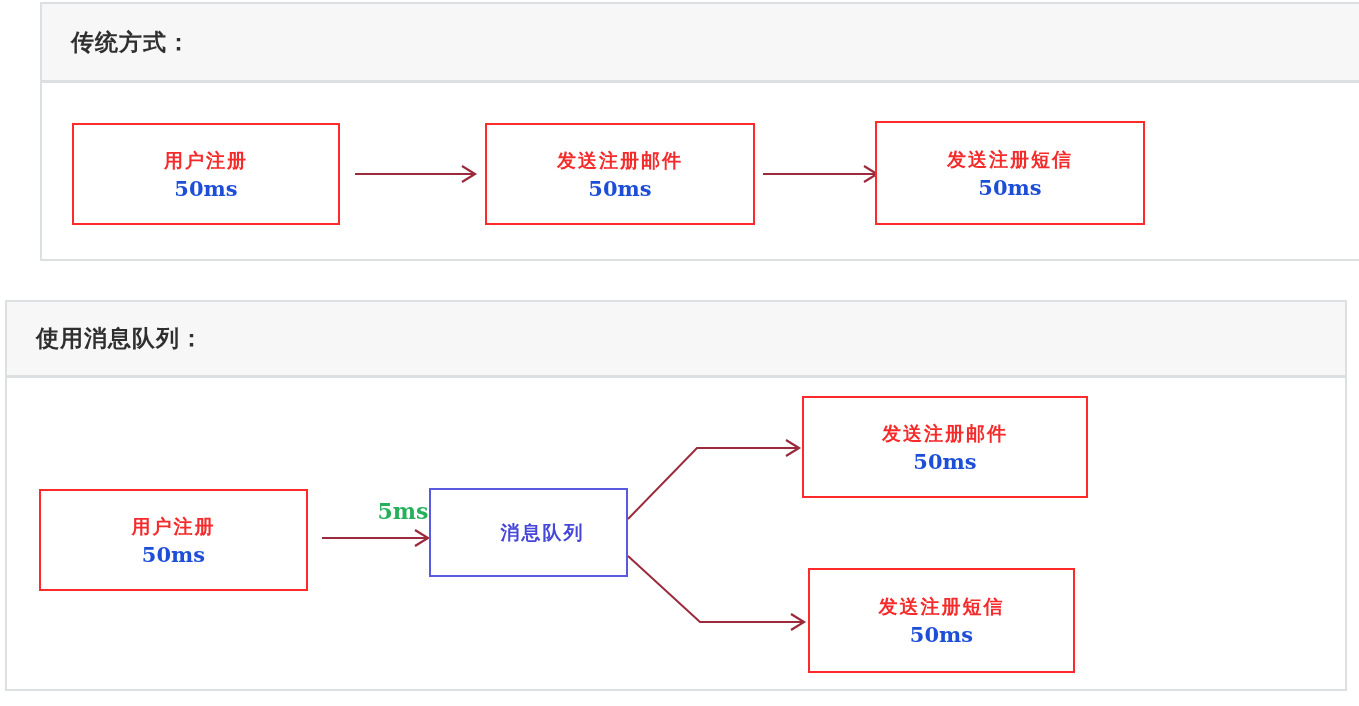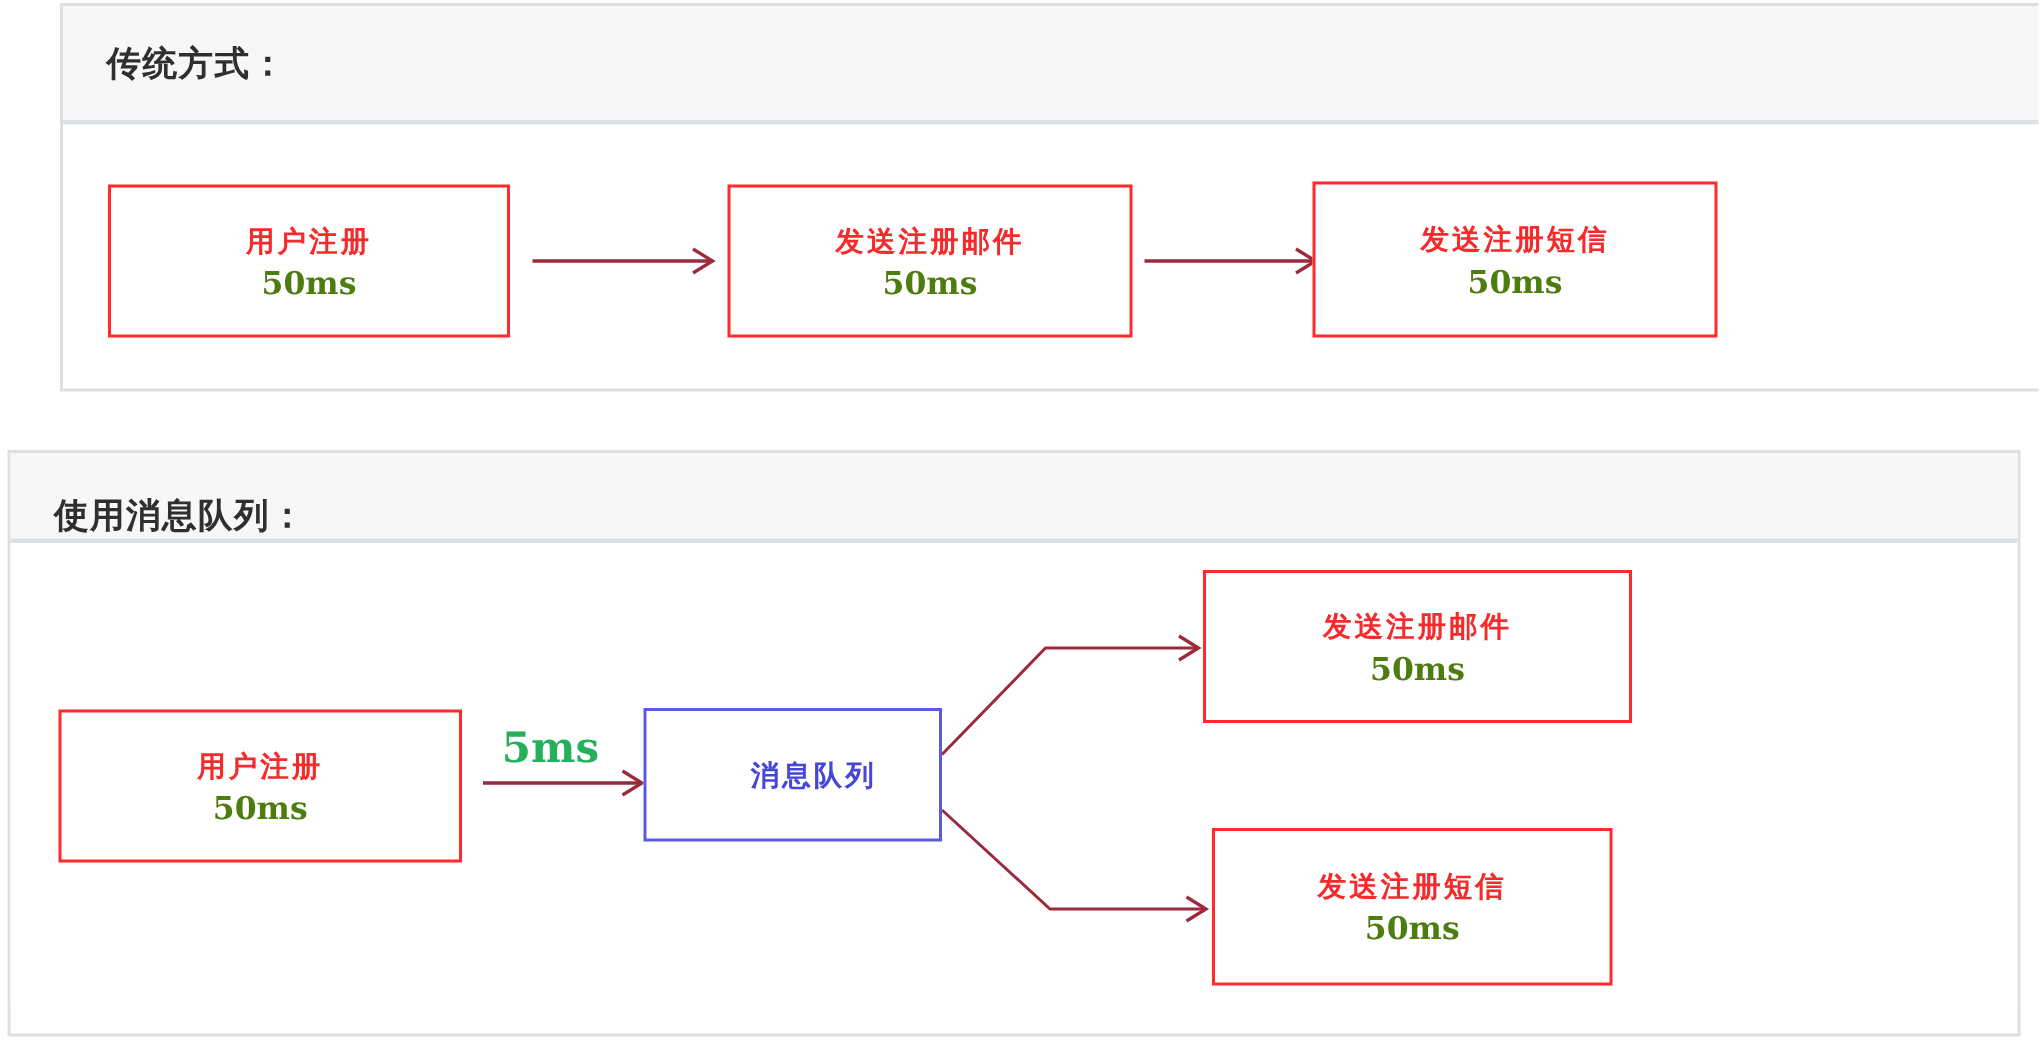--- a/index.html
+++ b/index.html
@@ -16,42 +16,43 @@
     background:#f7f7f8; border-bottom:3px solid #dde0e3;
     display:flex; align-items:center; padding-left:29px;
     font-size:23px; font-weight:700; color:#2f2f2f;
     letter-spacing:1px;
   }
   .panel-body { position:relative; background:#ffffff; }
   #panel-traditional { top:2px; height:259px;margin-left:35px; }
   #panel-traditional .panel-header { height:79px; }
   #panel-traditional .panel-body { height:172px; }
   #panel-mq { top:300px; height:391px; }
-  #panel-mq .panel-header { height:60px;align-items:flex-end; }
+  #panel-mq .panel-header { height:76px; }
   #panel-mq .panel-body { height:307px; }
 
   .node {
     position:absolute; display:flex; flex-direction:column;
     align-items:center; justify-content:center; background:#ffffff;
   }
   .node-red { border:2px solid #ff2b2b; }
   .node-blue { border:2px solid #5a5ae0;padding-left:28px; }
   .node-label {
     font-size:19px; font-weight:700; color:#f52a2a; letter-spacing:2px;
   }
   .node-blue .node-label { color:#4646d8; }
   .node-time {
     font-family:"DejaVu Serif", serif;
-    font-size:21px; font-weight:700; color:#4d7c0f; margin-top:2px;
+    font-size:21px; font-weight:700; color:#1d4ed8; margin-top:2px;
   }
   .edge-label {
     position:absolute;
     font-family:"DejaVu Serif", serif;
-    font-size:28px; font-weight:700; color:#27b05c;
+    font-size:22px; font-weight:700; color:#27b05c;
     transform:translateX(-50%);
+    margin-left:36px;
   }
   svg.edges { position:absolute; left:0; top:0; pointer-events:none; }
 
   
   #t-box-user  { left:30px;  top:40px; width:268px; height:102px; }
   #t-box-email { left:443px; top:40px; width:270px; height:102px; }
   #t-box-sms   { left:833px; top:38px; width:270px; height:104px; }
 
   
   #m-box-user  { left:32px;  top:111px; width:269px; height:102px; }

